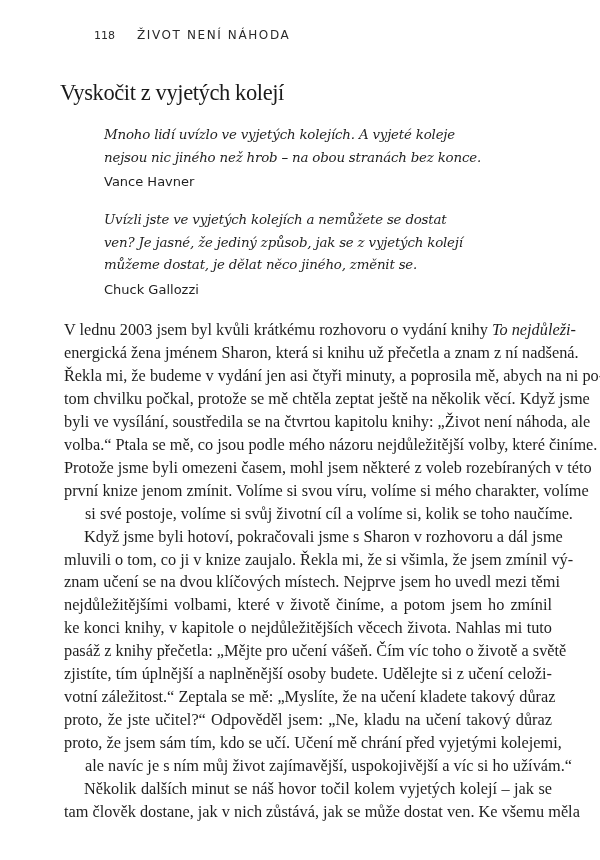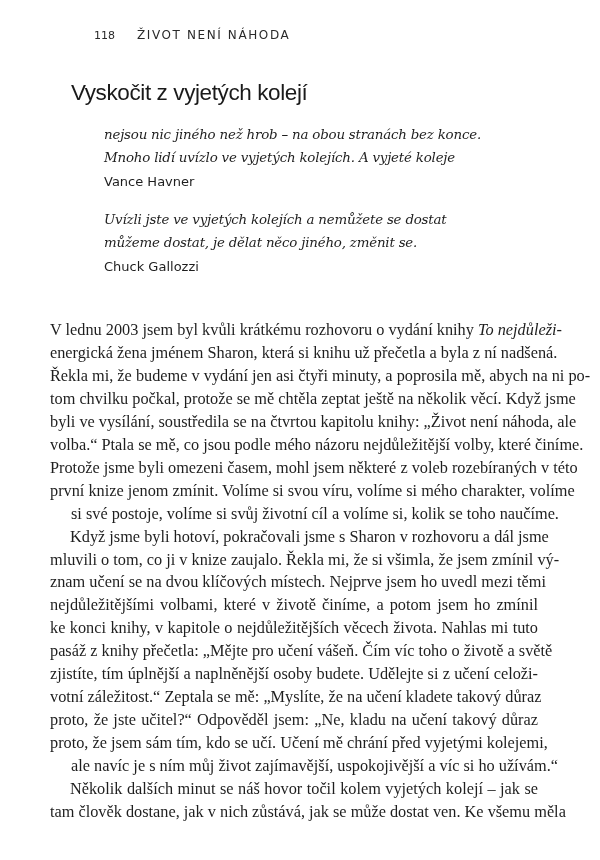--- a/index.html
+++ b/index.html
@@ -1,59 +1,60 @@
 <!DOCTYPE html>
 <html><head>
   <meta charset="utf-8">
   <style>
     html, body { margin: 0; padding: 0; background: #ffffff; }
     body { width: 600px; height: 860px; position: relative; overflow: hidden; color: #1e1e1e; }
     .running-head { position: absolute; top: 28px; left: 58px; font-family: "DejaVu Sans", sans-serif; font-size: 12px; letter-spacing: 1.6px; color: #2a2a2a; margin-left: 36px; }
     .running-head .page-num { display: inline-block; width: 43px; font-size: 11px; letter-spacing: 0; }
-    .chapter-heading { position: absolute; top: 80px; left: 71px; margin: 0; font-family: Liberation Sans, sans-serif; font-weight: normal; font-size: 22.5px; letter-spacing: -0.4px; color: #1a1a1a; }
+    .chapter-heading { position: absolute; top: 80px; left: 60px; margin: 0; font-family: Liberation Serif, serif; font-weight: normal; font-size: 22.5px; letter-spacing: -0.4px; color: #1a1a1a; }
     .epigraph { position: absolute; left: 104px; width: 380px; }
     .epigraph .quote { font-family: "DejaVu Serif", serif; font-style: italic; font-size: 13.4px; line-height: 22.6px; margin: 0; letter-spacing: -0.2px; }
     .epigraph .author { font-family: "DejaVu Sans", sans-serif; font-size: 13px; line-height: 22px; margin: 2px 0 0 0; color: #1e1e1e; }
     #ep1 { top: 124px; }
     #ep2 { top: 209px; }
-    .body-text { position: absolute; top: 319px; left: 50px; width: 488px; font-family: "Liberation Serif", serif; font-size: 16.3px; line-height: 22.95px; }
+    .body-text { position: absolute; top: 319px; left: 64px; width: 488px; font-family: "Liberation Serif", serif; font-size: 16.3px; line-height: 22.95px; }
     .body-text p { margin: 0; text-align: justify; text-align-last: left; }
     .line { display: block; text-align: justify; text-align-last: justify; white-space: nowrap; }
     .line.last { text-align-last: left; margin-left: 21px; }
     em { font-style: italic; }
   </style>
 </head>
 <body>
 
 <div class="running-head">
   <span class="page-num">118</span><span>ŽIVOT NENÍ NÁHODA</span>
 </div>
 
 <h2 class="chapter-heading">Vyskočit z vyjetých kolejí</h2>
 
 <div class="epigraph" id="ep1">
   <p class="quote">
+    <span class="qline" style="display:block">Mnoho lidí uvízlo ve vyjetých kolejích. A vyjeté koleje</span>
     <span class="qline" style="display:block">nejsou nic jiného než hrob – na obou stranách bez konce.</span>
-    <span class="qline" style="display:block">Mnoho lidí uvízlo ve vyjetých kolejích. A vyjeté koleje</span>
   </p>
   <p class="author">Vance Havner</p>
 </div>
 
 <div class="epigraph" id="ep2">
   <p class="quote">
     <span class="qline" style="display:block">Uvízli jste ve vyjetých kolejích a nemůžete se dostat</span>
+    <span class="qline" style="display:block">ven? Je jasné, že jediný způsob, jak se z vyjetých kolejí</span>
     <span class="qline" style="display:block">můžeme dostat, je dělat něco jiného, změnit se.</span>
   </p>
   <p class="author">Chuck Gallozzi</p>
 </div>
 
 <div class="body-text">
   <p>
     <span class="line"><span>V lednu 2003 jsem byl kvůli krátkému rozhovoru o vydání knihy </span><em>To nejdůleži-</em></span>
-    <span class="line">energická žena jménem Sharon, která si knihu už přečetla a byla z ní nadšená.</span>
+    <span class="line">energická žena jménem Sharon, která si knihu už přečetla a znam z ní nadšená.</span>
     <span class="line">Řekla mi, že budeme v vydání jen asi čtyři minuty, a poprosila mě, abych na ni po-</span>
     <span class="line">tom chvilku počkal, protože se mě chtěla zeptat ještě na několik věcí. Když jsme</span>
     <span class="line">byli ve vysílání, soustředila se na čtvrtou kapitolu knihy: „Život není náhoda, ale</span>
     <span class="line">volba.“ Ptala se mě, co jsou podle mého názoru nejdůležitější volby, které činíme.</span>
     <span class="line">Protože jsme byli omezeni časem, mohl jsem některé z voleb rozebíraných v této</span>
     <span class="line">první knize jenom zmínit. Volíme si svou víru, volíme si mého charakter, volíme</span>
     <span class="line last">si své postoje, volíme si svůj životní cíl a volíme si, kolik se toho naučíme.</span>
   </p>
   <p>
     <span class="line" style="padding-left:20px">Když jsme byli hotoví, pokračovali jsme s Sharon v rozhovoru a dál jsme</span>

